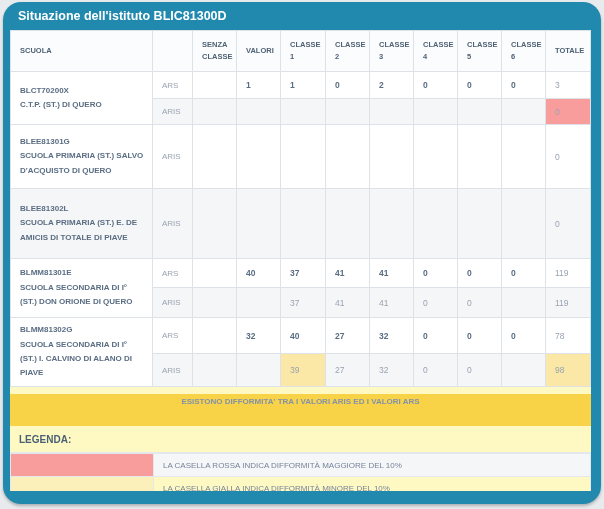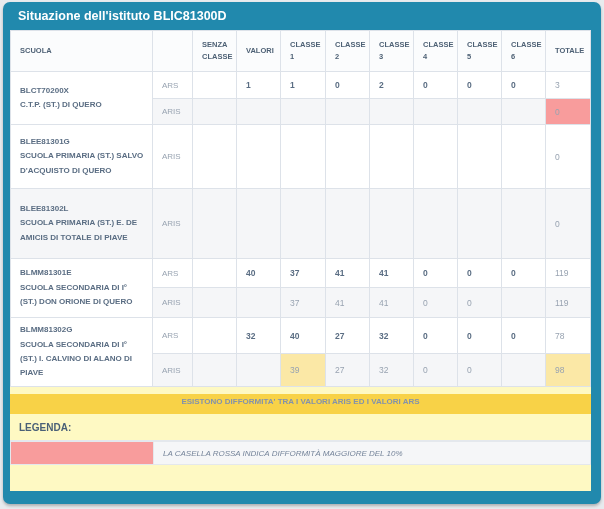--- a/index.html
+++ b/index.html
@@ -7,21 +7,21 @@
     width:604px; height:509px;
     background:#e8ebee;
     font-family:"Liberation Sans", sans-serif;
     position:relative;
     overflow:hidden;
   }
   .panel {
     position:absolute; left:3px; top:2px;
     width:598px; height:502px;
     background:#2189ad;
-    border-radius:7px;
+    border-radius:18px;
     box-sizing:border-box;
     padding:0 10px 13px 7px;
     box-shadow:0 2px 3px rgba(0,0,0,0.25);
   }
   .titlebar {
     height:28px; line-height:28px;
     color:#ffffff; font-weight:bold; font-size:12.5px;
     padding-left:8px;
     white-space:nowrap; overflow:hidden;
   }
@@ -78,41 +78,40 @@
   td.cell-red { background:#f89c9c !important; }
   td.cell-yellow { background:#fbe8a6 !important; }
   tr.h27 td { height:27px; } tr.h26 td { height:26px; }
   tr.h64 td { height:64px; } tr.h70 td { height:70px;margin-left:16px; }
   tr.h29 td { height:29px; } tr.h30 td { height:30px; }
   tr.h36 td { height:36px; } tr.h33 td { height:33px; }
 
   
   .banner {
     margin-top:7px;
-    height:20px; line-height:16px;
+    height:32px; line-height:16px;
     background:#f8d247;
     color:#8392ab;
     font-weight:bold;
     font-size:8px;
     text-align:center;
   }
 
   
   .legend-title {
     padding:8px 0 7px 9px;
     font-weight:bold;
     font-size:10px;
     color:#4a6077;
     border-bottom:1px solid #e4e8ed;
   }
   table.legend {
     width:100%;
     border-collapse:collapse;
     table-layout:fixed;
-    font-style:italic;
   }
   table.legend td {
     border:1px solid #e4e8ed;
     box-sizing:border-box;
     height:23px;
     font-size:8px;
     color:#76859b;
     vertical-align:middle;
   }
   td.swatch { border-right:1px solid #e4e8ed; }
@@ -292,17 +291,21 @@
     <table class="legend">
       <colgroup>
         <col style="width:143px">
           <col>
       </colgroup>
       <tbody>
           <tr>
         <td class="swatch swatch-red"></td>
         <td class="legend-text stripe">LA CASELLA ROSSA INDICA DIFFORMITÀ MAGGIORE DEL 10%</td>
       </tr>
+      <tr>
+        <td class="swatch swatch-yellow"></td>
+        <td class="legend-text">LA CASELLA GIALLA INDICA DIFFORMITÀ MINORE DEL 10%</td>
+      </tr>
     </tbody>
       </table>
 
   </div>
 </div>
 
 </body></html>

